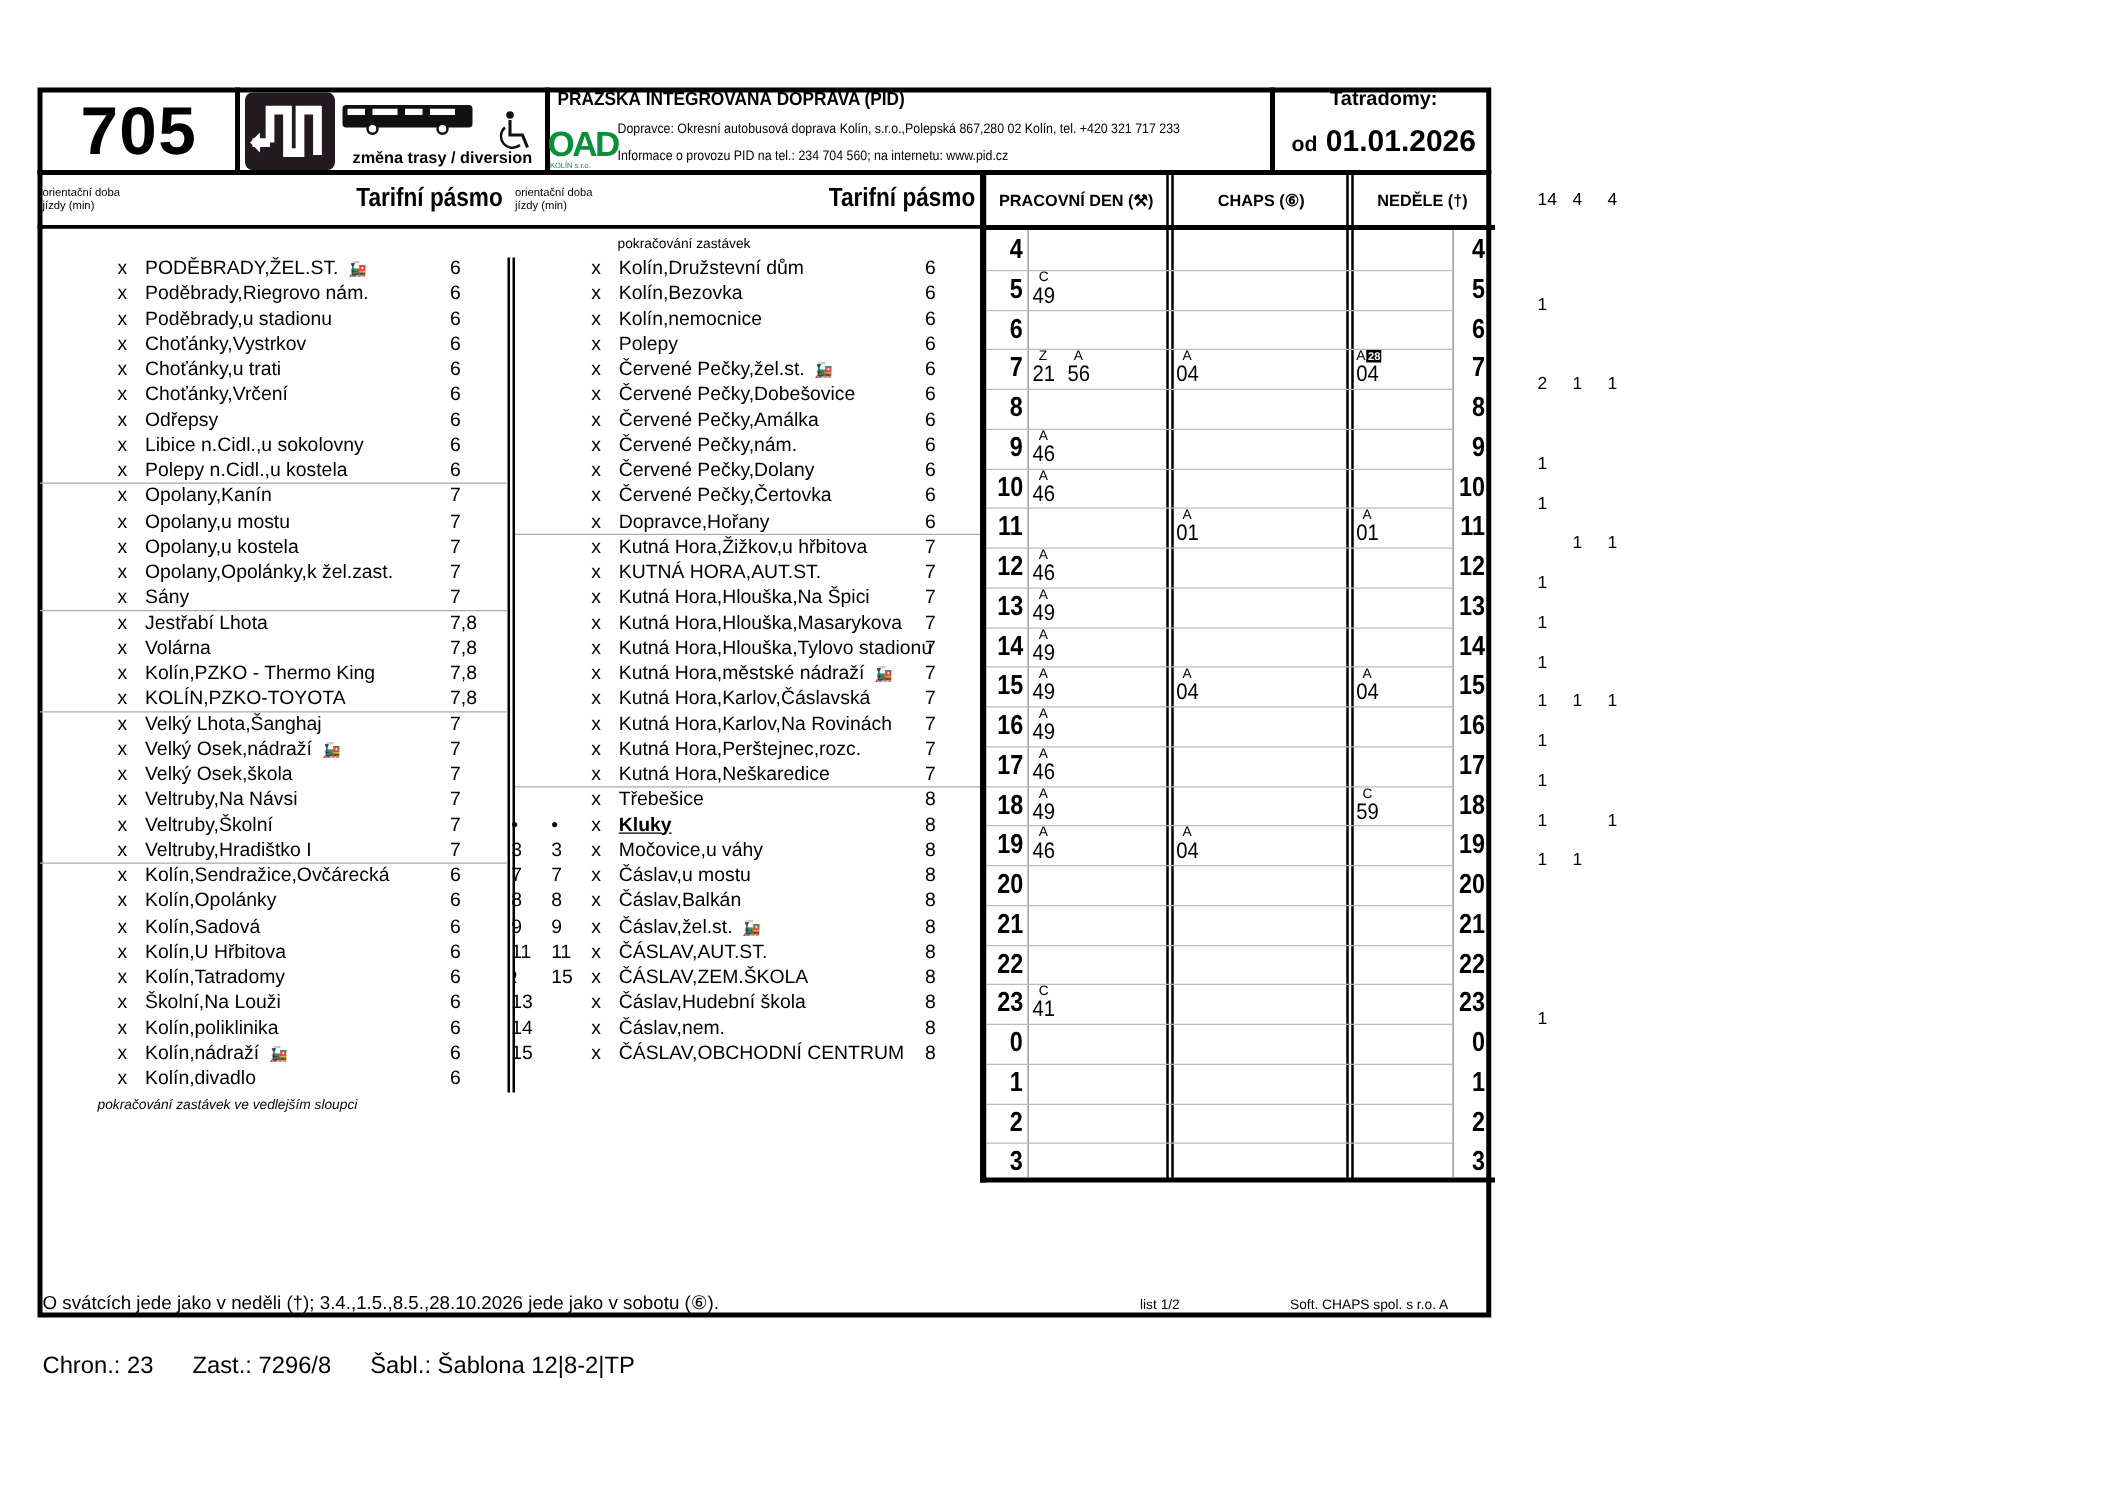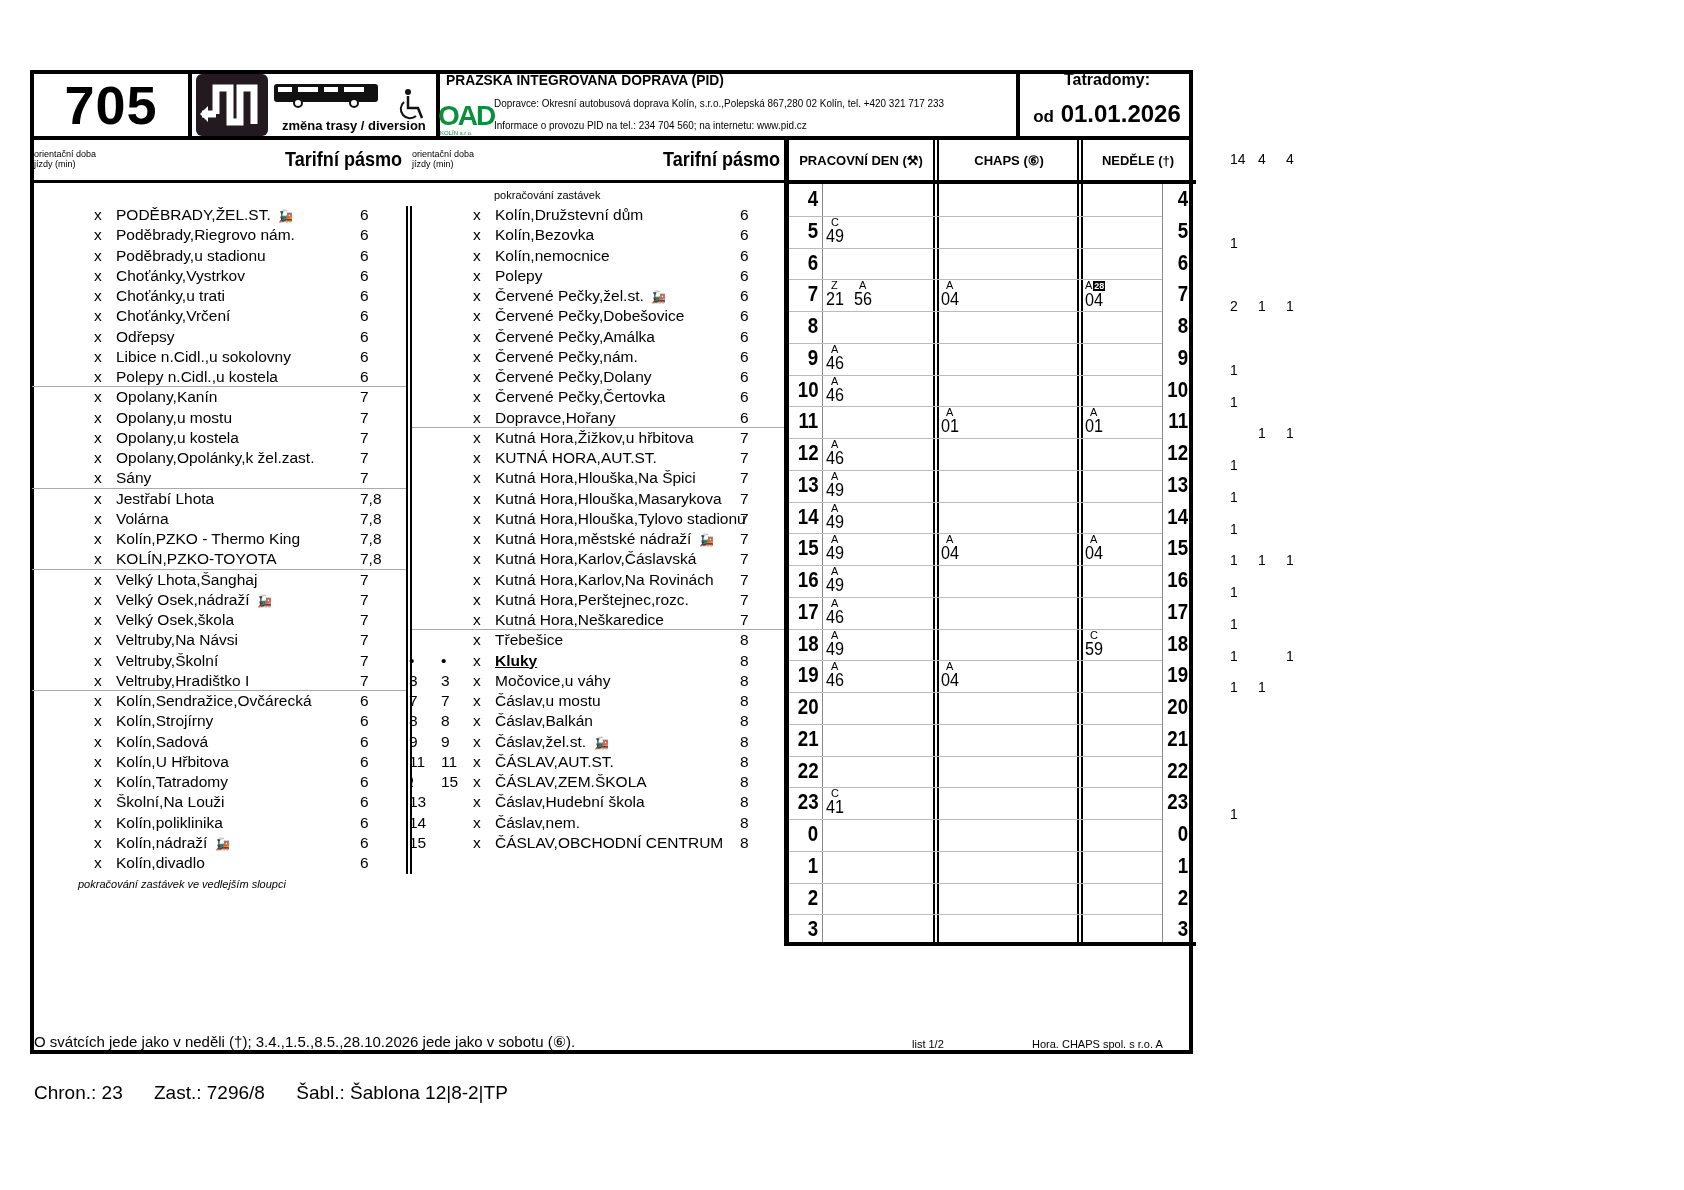--- a/index.html
+++ b/index.html
@@ -244,21 +244,21 @@
       <span class="tz" style="left: 266px;">7</span>
     </div>
     <div class="sep" style="left: 32px; width: 374px; top: 690px;"></div>
     <div class="stop" style="left: 94px; top: 691px; width: 306px;">
       <span class="x">x</span>
       <span class="nm">Kolín,Sendražice,Ovčárecká</span>
       <span class="tz" style="left: 266px;">6</span>
     </div>
     <div class="stop" style="left: 94px; top: 711.25px; width: 306px;">
       <span class="x">x</span>
-      <span class="nm">Kolín,Strojírny</span>
+      <span class="nm">Kolín,Opolánky</span>
       <span class="tz" style="left: 266px;">6</span>
     </div>
     <div class="stop" style="left: 94px; top: 731.5px; width: 306px;">
       <span class="x">x</span>
       <span class="nm">Kolín,Sadová</span>
       <span class="tz" style="left: 266px;">6</span>
     </div>
     <div class="stop" style="left: 94px; top: 751.75px; width: 306px;">
       <span class="x">x</span>
       <span class="nm">Kolín,U Hřbitova</span>
@@ -704,18 +704,18 @@
     <div class="cnt" style="left: 1230px; top: 615.75px;">1</div>
     <div class="cnt" style="left: 1230px; top: 647.5px;">1</div>
     <div class="cnt" style="left: 1286px; top: 647.5px;">1</div>
     <div class="cnt" style="left: 1230px; top: 679.25px;">1</div>
     <div class="cnt" style="left: 1258px; top: 679.25px;">1</div>
     <div class="cnt" style="left: 1230px; top: 806.25px;">1</div>
   </div>
 
 <div id="note-line">O svátcích jede jako v neděli (†); 3.4.,1.5.,8.5.,28.10.2026 jede jako v sobotu (⑥).</div>
 <div id="page-no">list 1/2</div>
-<div id="soft">Hora. CHAPS spol. s r.o.    A</div>
+<div id="soft">Soft. CHAPS spol. s r.o.    A</div>
 <div id="foot">
   <span>Chron.: 23</span>
   <span>Zast.: 7296/8</span>
   <span>Šabl.: Šablona 12|8-2|TP</span>
 </div>
 
 </body></html>

